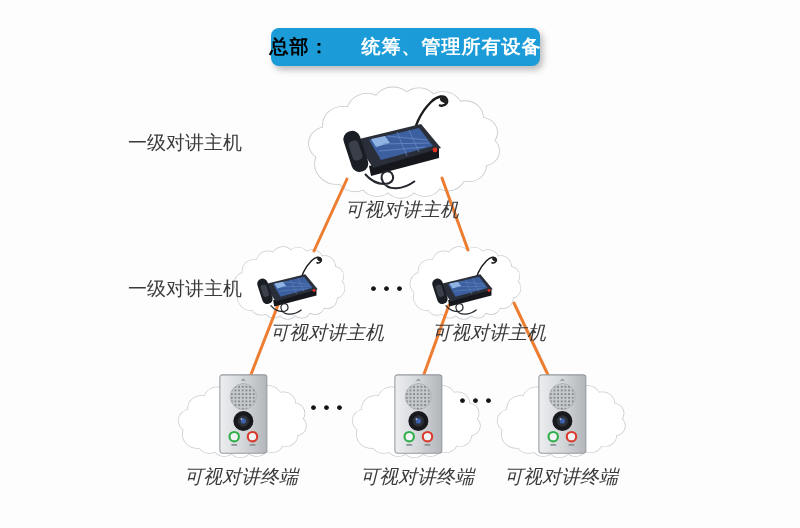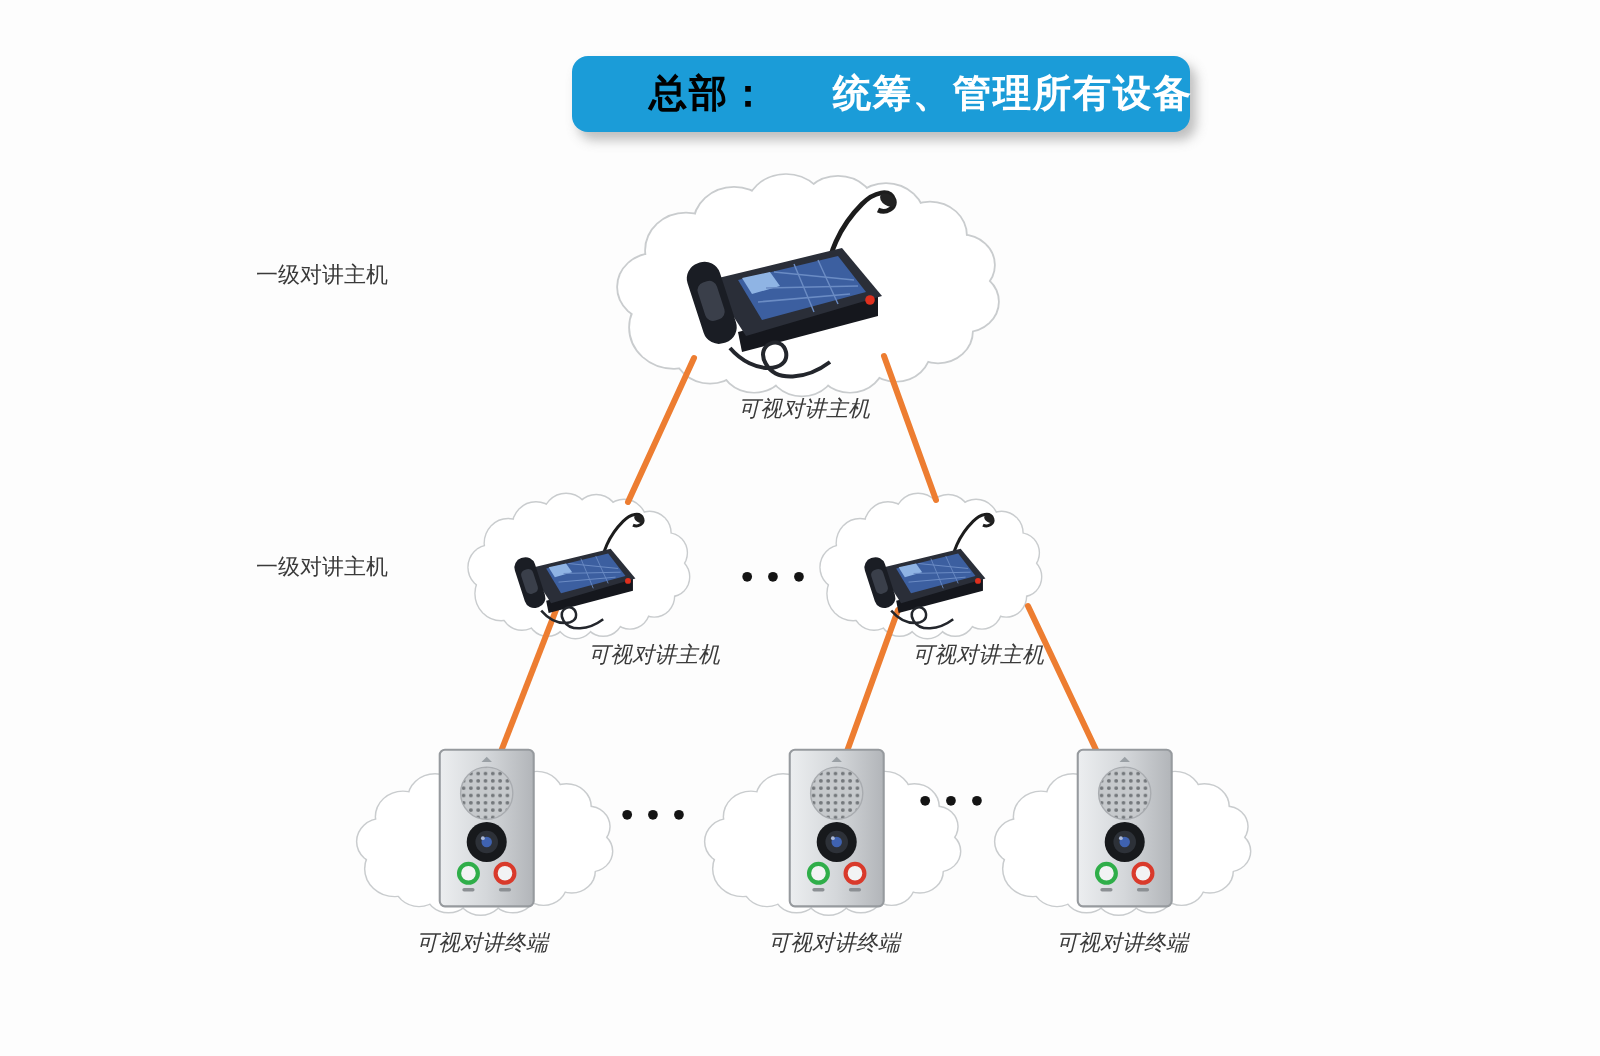--- a/index.html
+++ b/index.html
@@ -6,35 +6,35 @@
   body{
     width:800px;height:528px;
     background:#fdfdfd;
     font-family:"Liberation Sans","DejaVu Sans",sans-serif;
     position:relative;overflow:hidden;
   }
   .stage{position:absolute;inset:0;width:800px;height:528px;}
 
   
   .banner{
-    position:absolute;left:286px;top:28px;width:269px;height:38px;
+    position:absolute;left:271px;top:28px;width:269px;height:38px;
     background:#1b9cd8;border-radius:8px;
     box-shadow:3px 4px 6px rgba(110,110,110,.45);
     display:flex;align-items:center;justify-content:center;
-    font-size:19px;font-weight:bold;letter-spacing:1px;white-space:nowrap;padding-left:40px;
+    font-size:19px;font-weight:bold;letter-spacing:1px;white-space:nowrap;
   }
   .banner .prefix{color:#000;}
   .banner .rest{color:#fff;margin-left:32px;}
 
   
   svg.diagram{position:absolute;left:0;top:0;}
 
   
   .lbl{
-    position:absolute;font-size:11px;color:#3a3a3a;white-space:nowrap;
+    position:absolute;font-size:19px;color:#3a3a3a;white-space:nowrap;
   }
   .lbl.center{width:120px;text-align:center;font-style:italic;}
   .dots{
     position:absolute;font-size:17px;font-weight:bold;color:#141414;
     letter-spacing:7px;width:60px;text-align:center;
   }
 </style>
 </head>
 <body>
 

